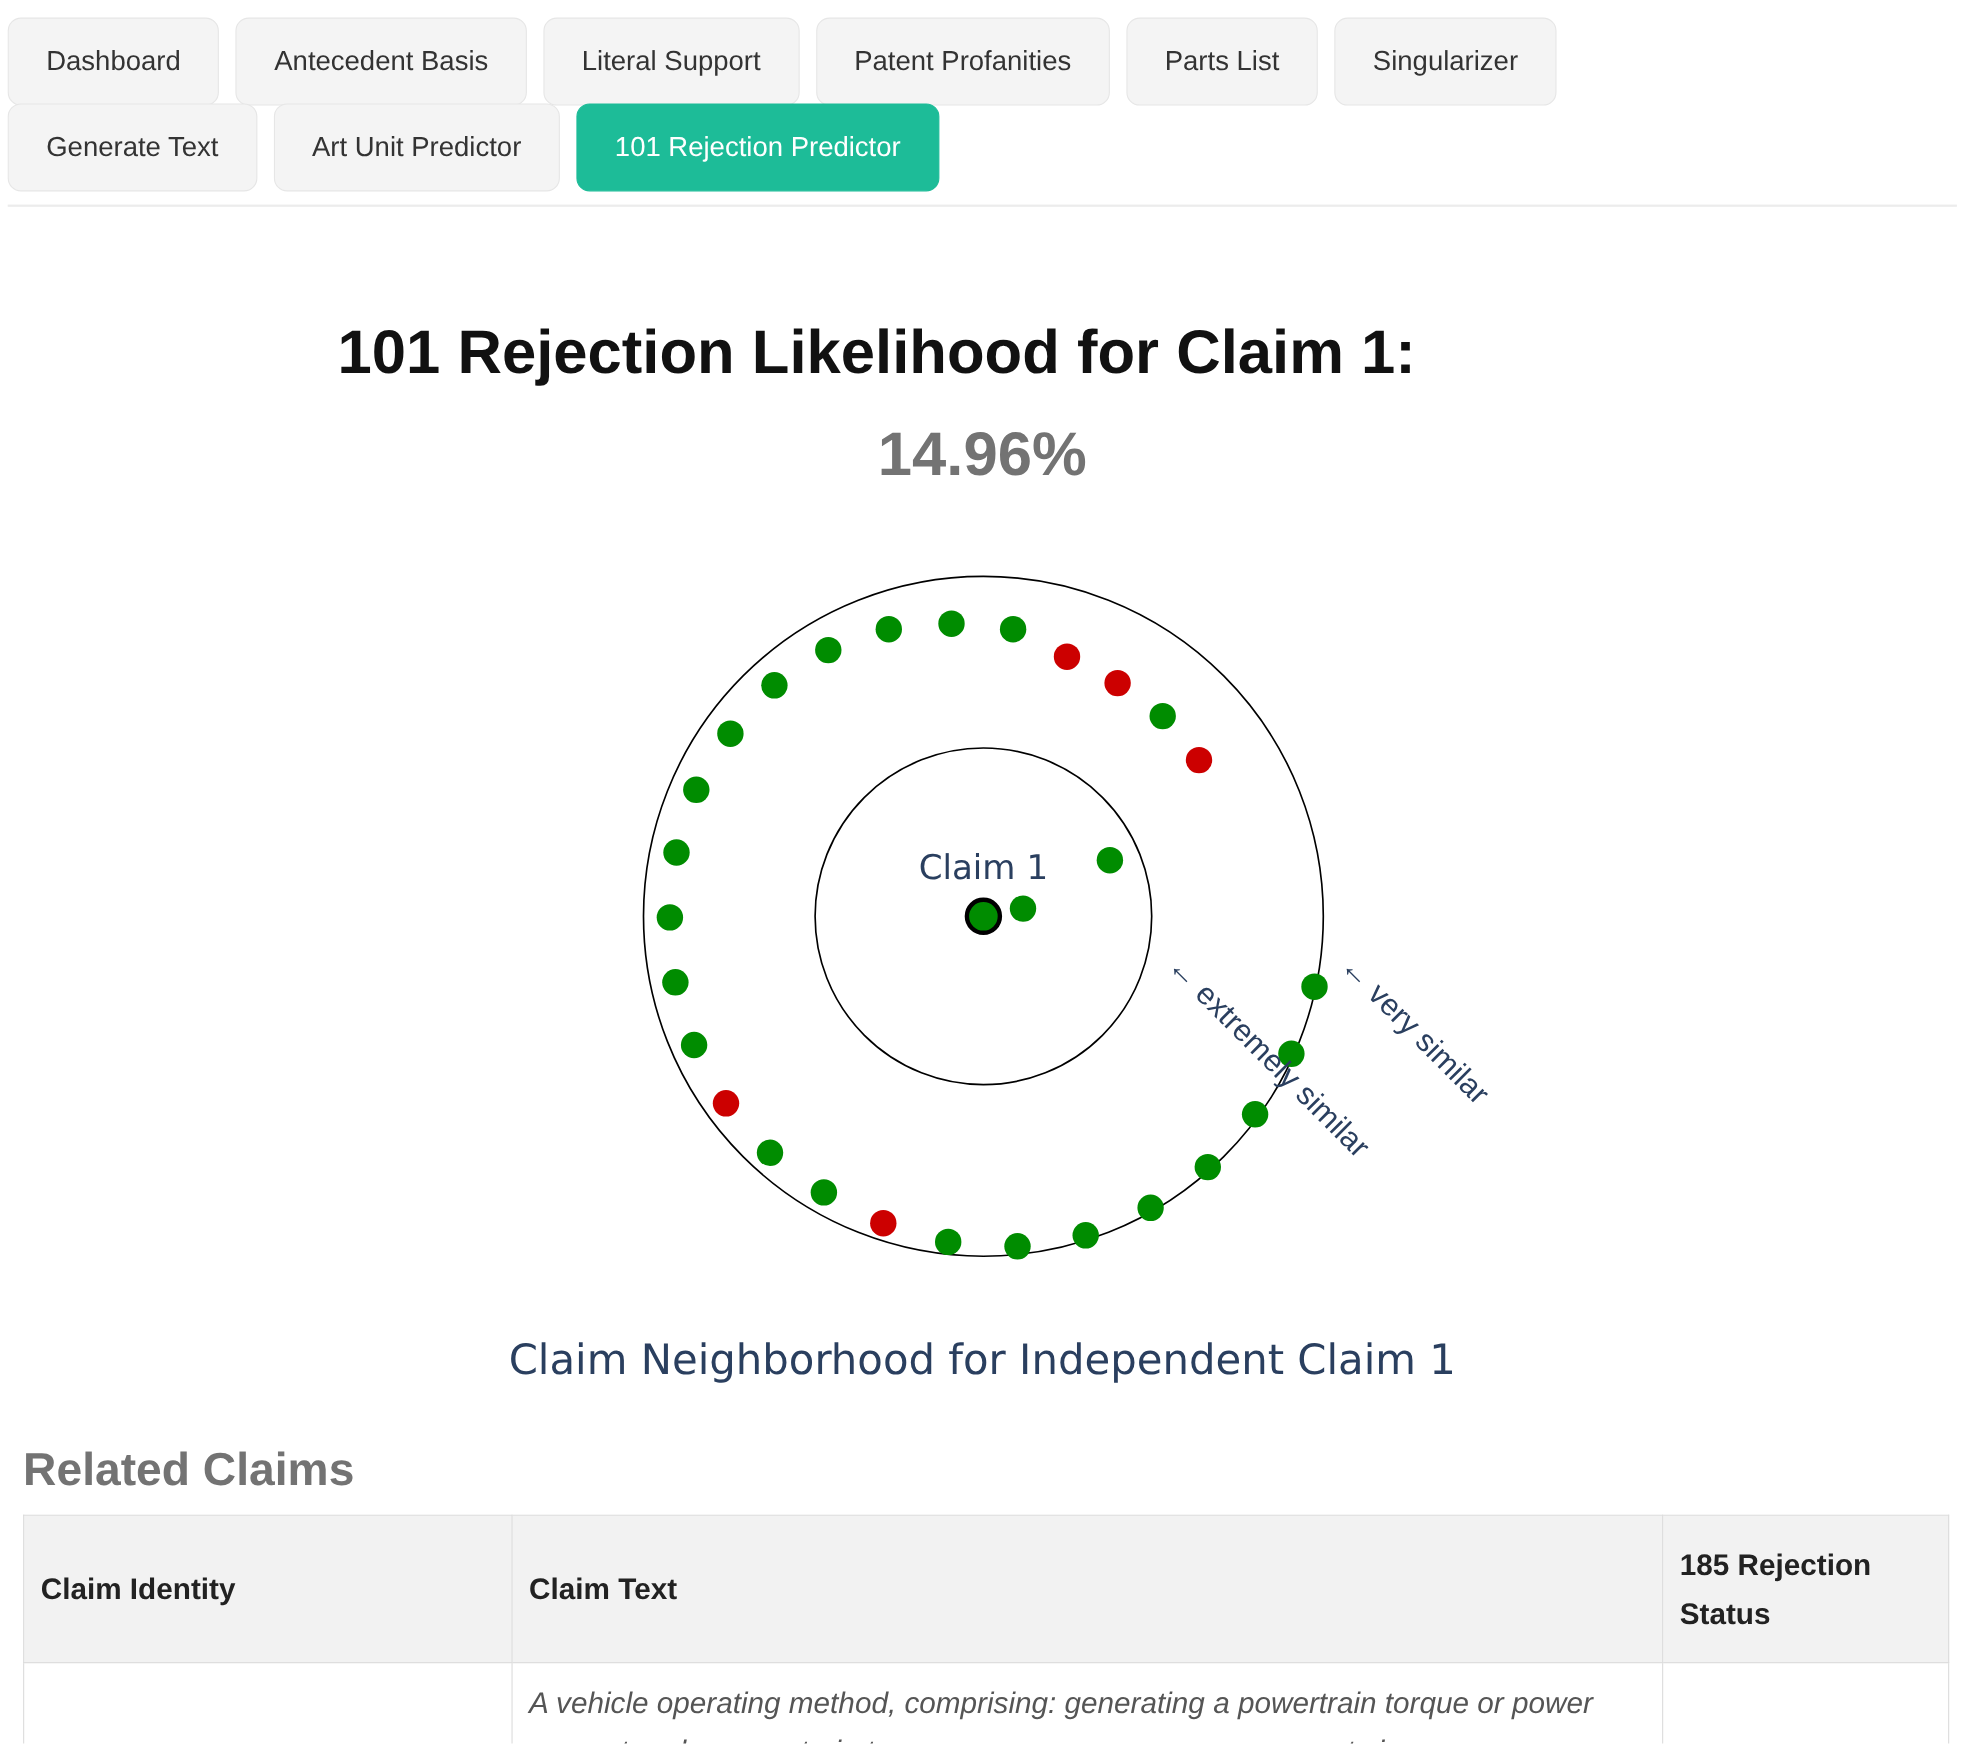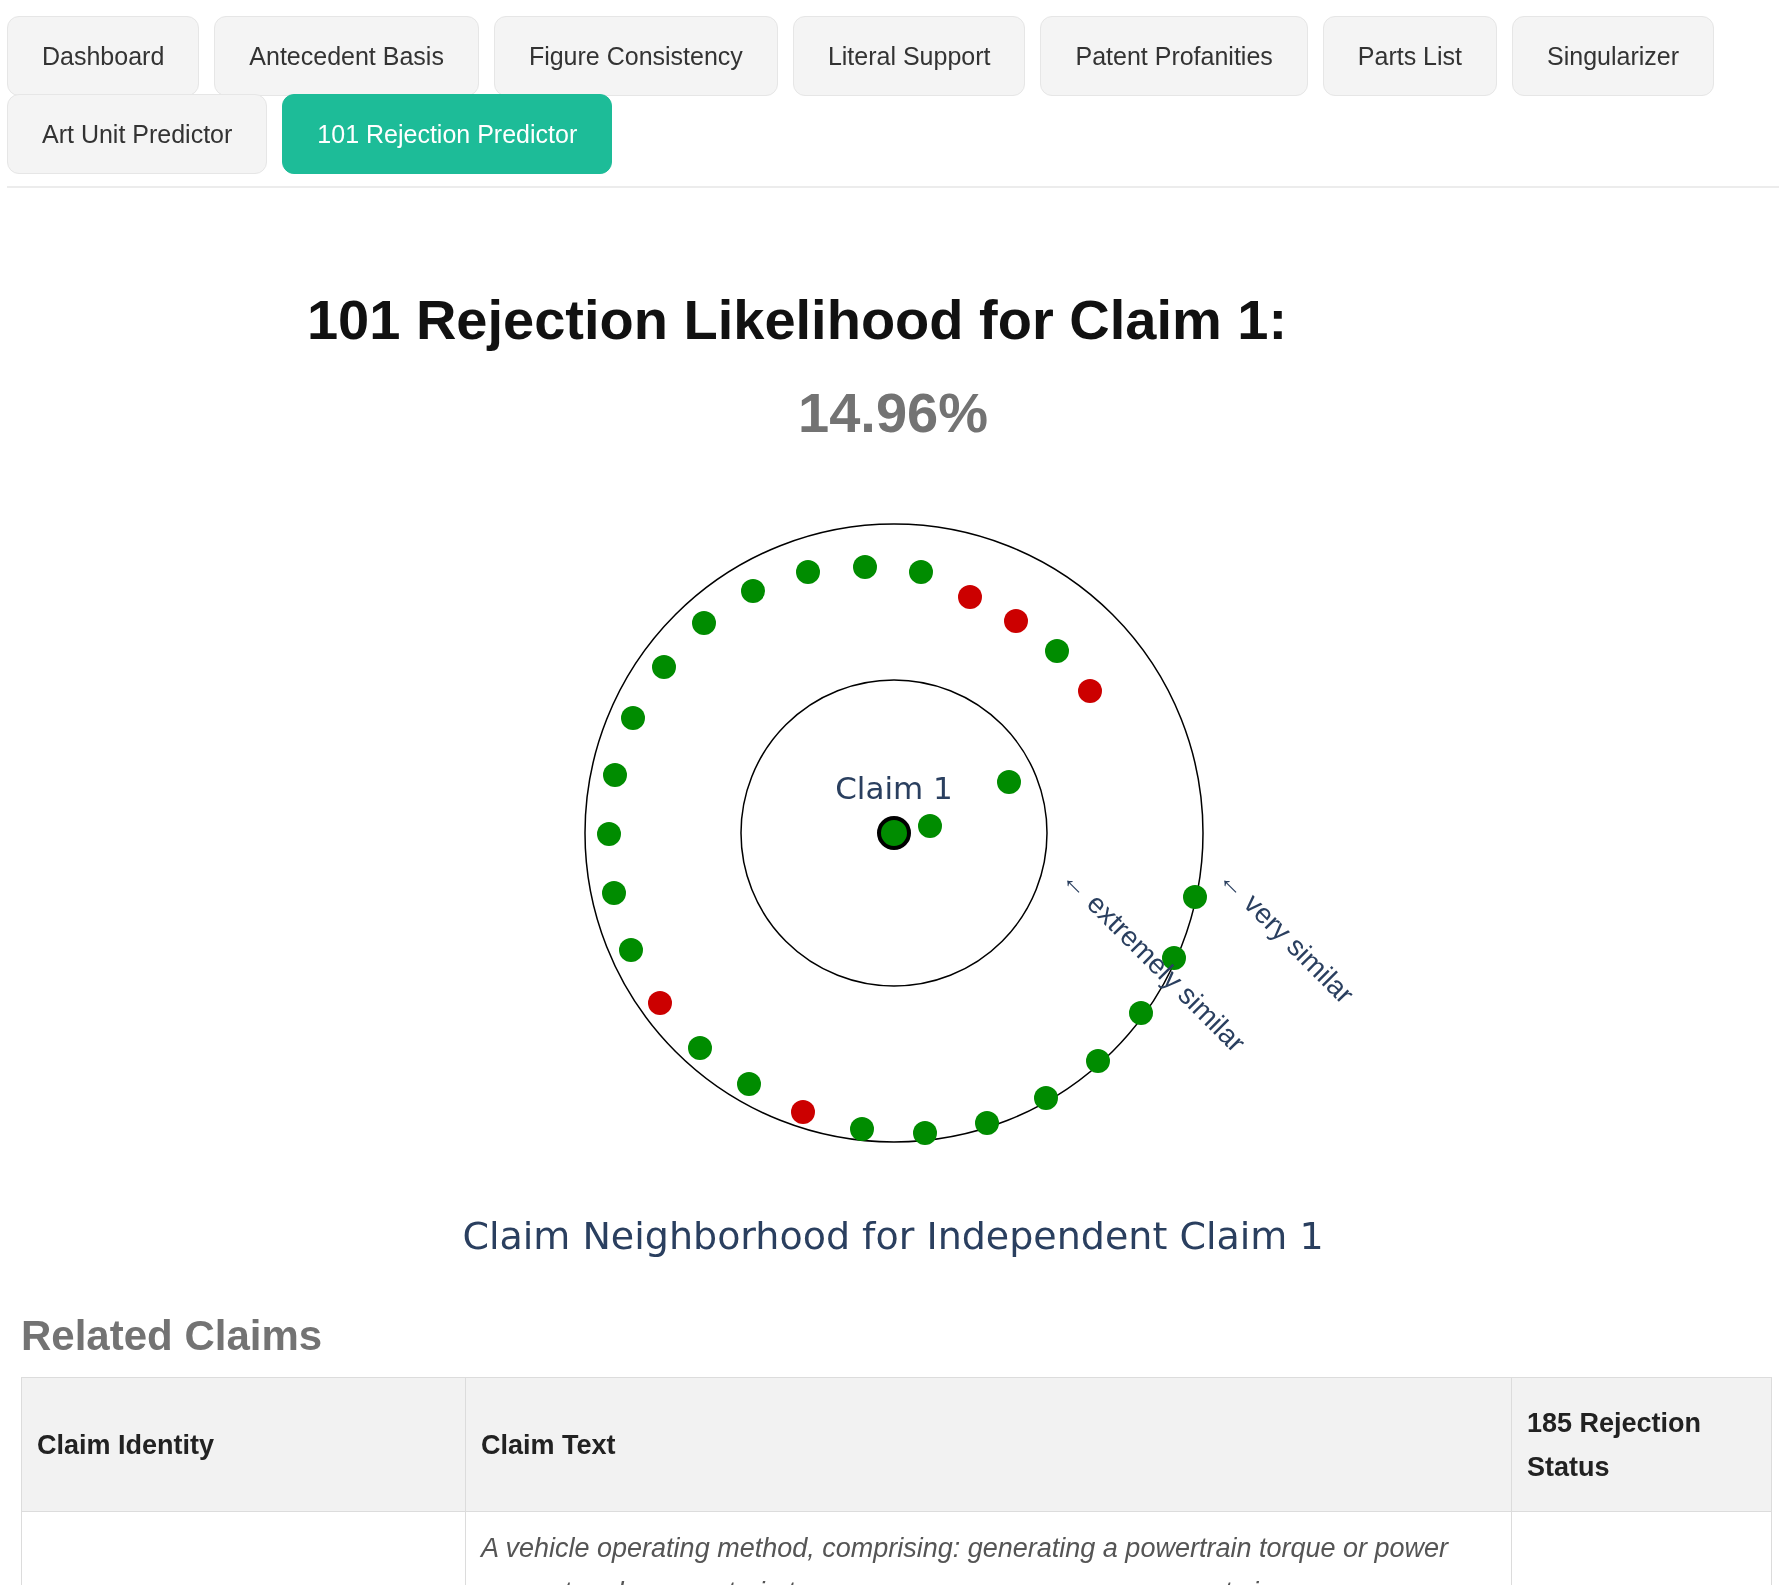--- a/index.html
+++ b/index.html
@@ -54,27 +54,27 @@
   table.related td.claim-text { font-style: italic; color: #555; vertical-align: top; }
   col.c1 { width: 444px; } col.c2 { width: 1046px; } col.c3 { width: 260px; }
 </style>
 </head>
 <body>
 
 <div class="nav">
   <div class="nav-row r1">
     <div class="nav-btn">Dashboard</div>
     <div class="nav-btn">Antecedent Basis</div>
-    <div class="nav-btn">Figure Consistency</div>
     <div class="nav-btn">Literal Support</div>
     <div class="nav-btn">Patent Profanities</div>
     <div class="nav-btn">Parts List</div>
     <div class="nav-btn">Singularizer</div>
   </div>
   <div class="nav-row r2">
+    <div class="nav-btn">Generate Text</div>
     <div class="nav-btn">Art Unit Predictor</div>
     <div class="nav-btn active">101 Rejection Predictor</div>
   </div>
   <div class="divider"></div>
 </div>
 
 <div class="title">101 Rejection Likelihood for Claim 1:</div>
 <div class="pct" id="pct" style="color: #737373;">14.96%</div>
 
 <svg class="chart" id="chart" width="1786" height="1280" viewBox="0 0 1786 1280">

